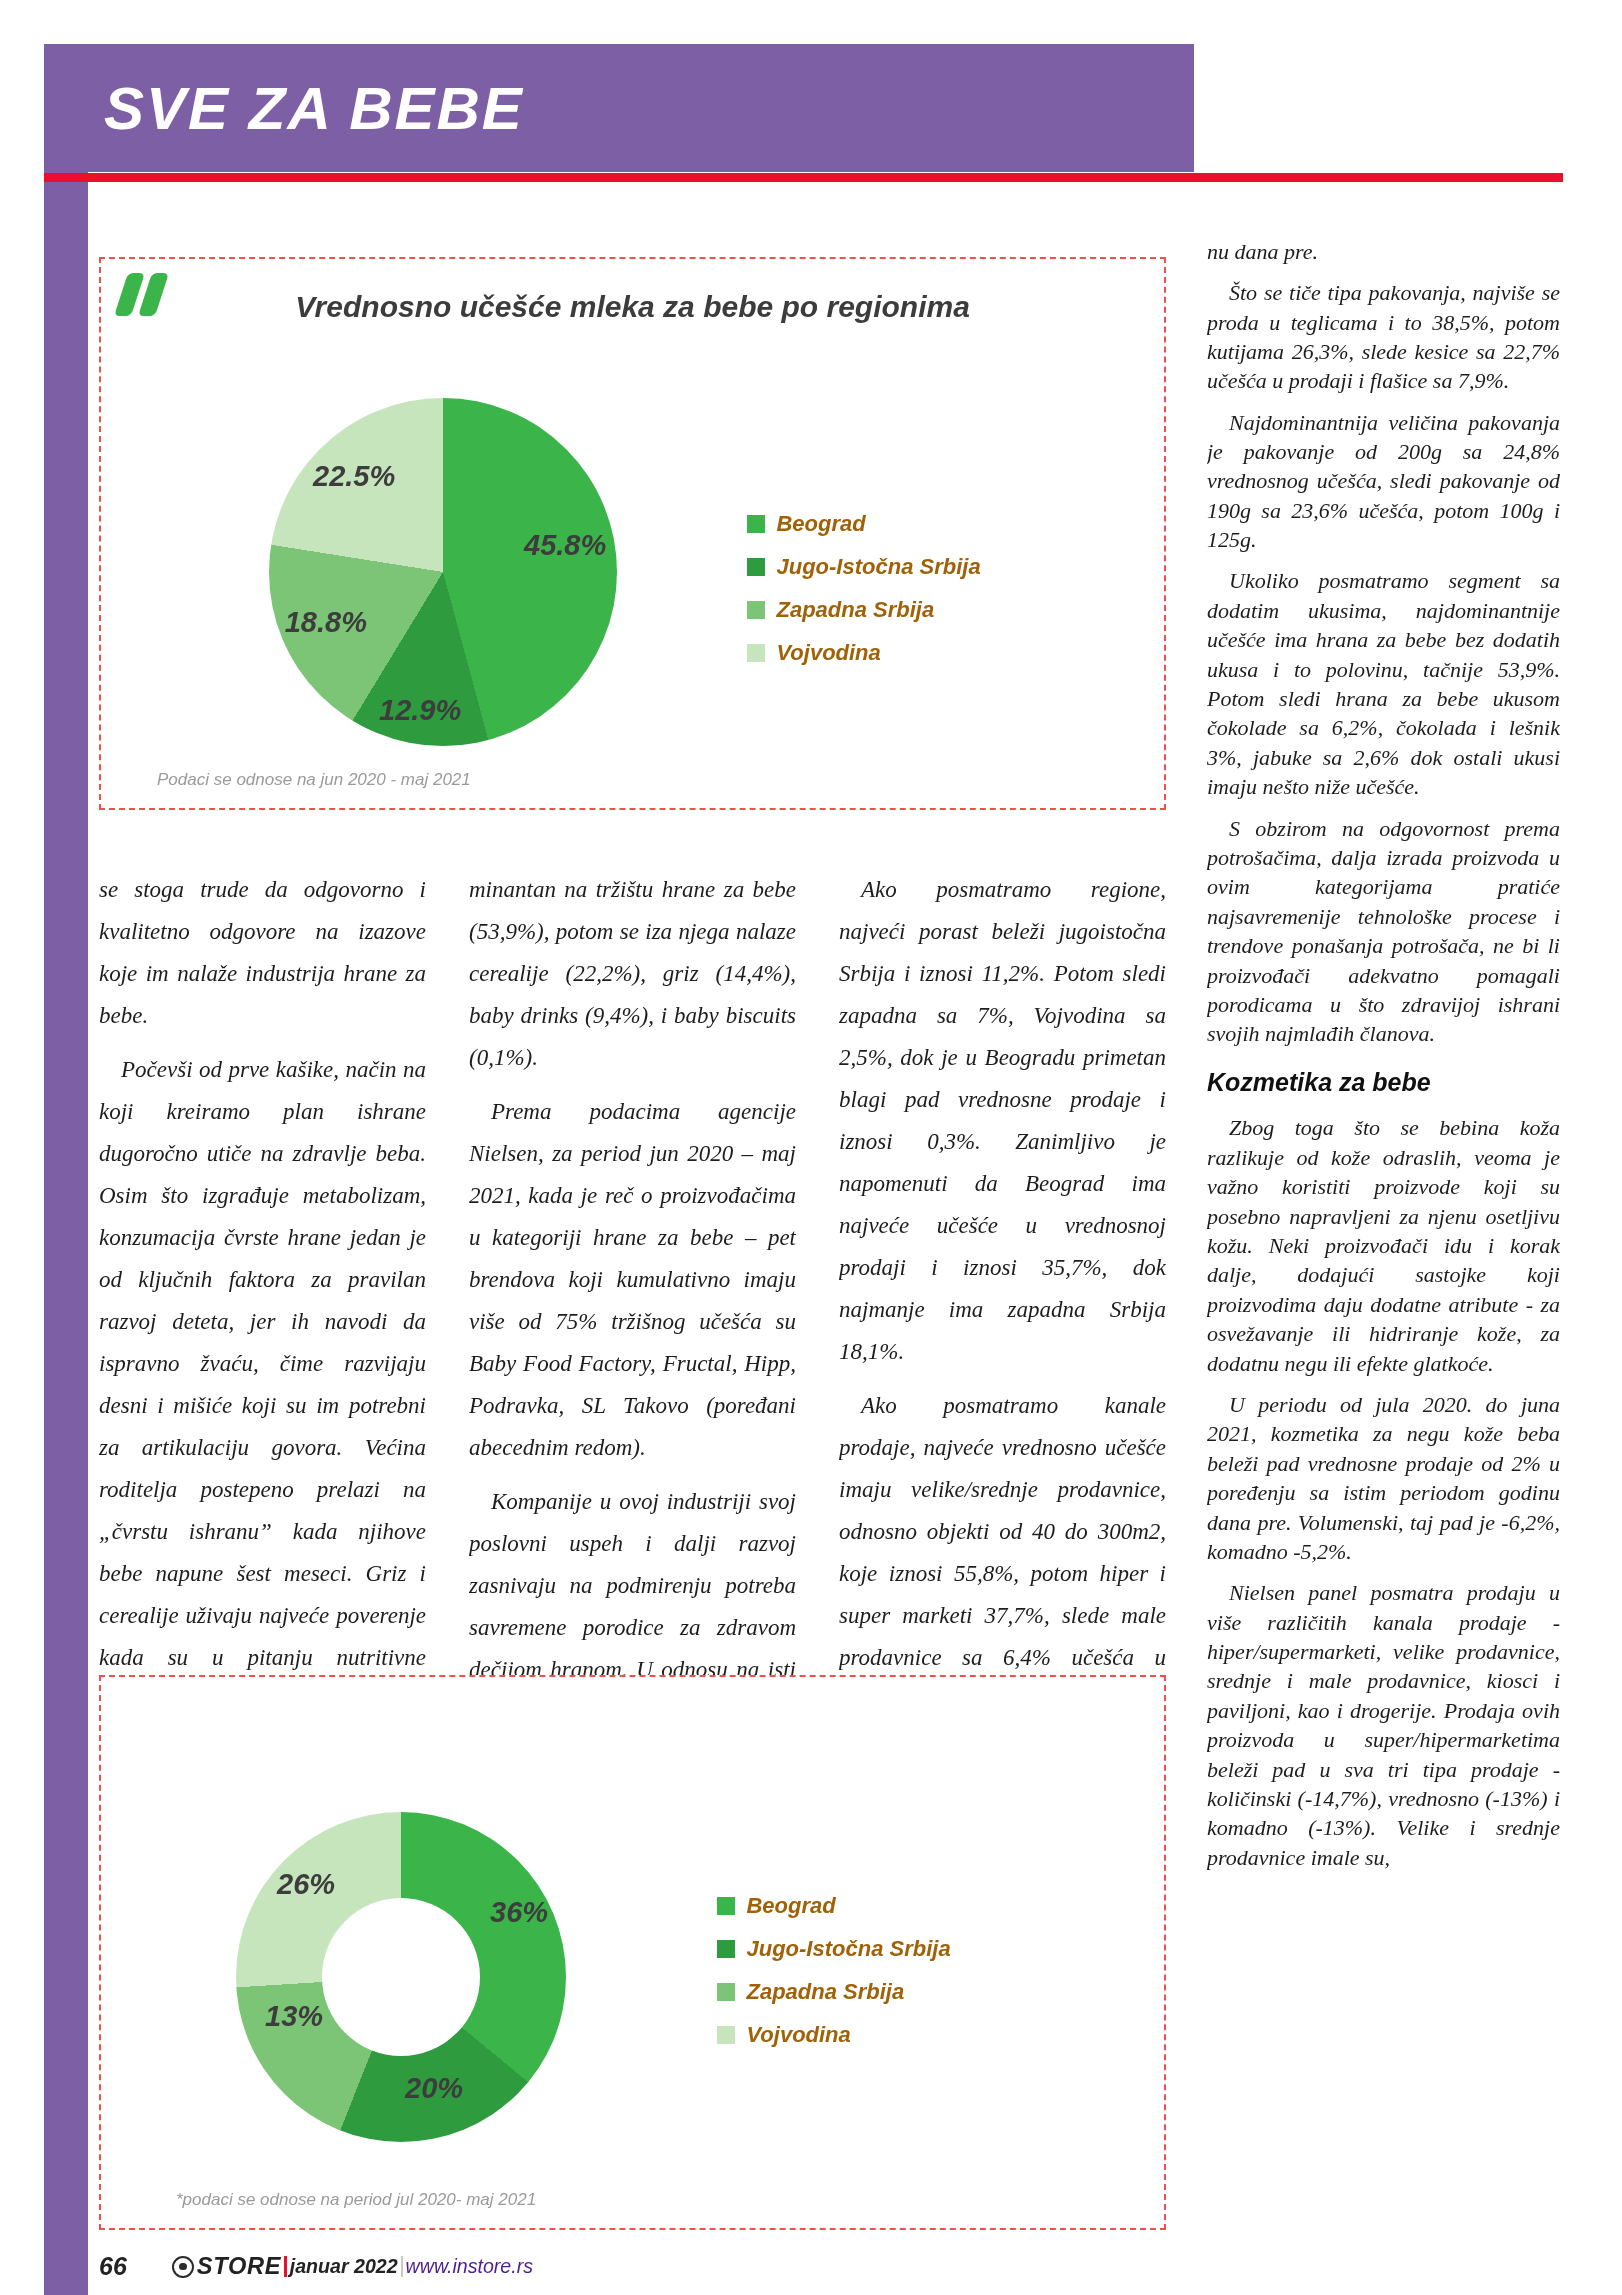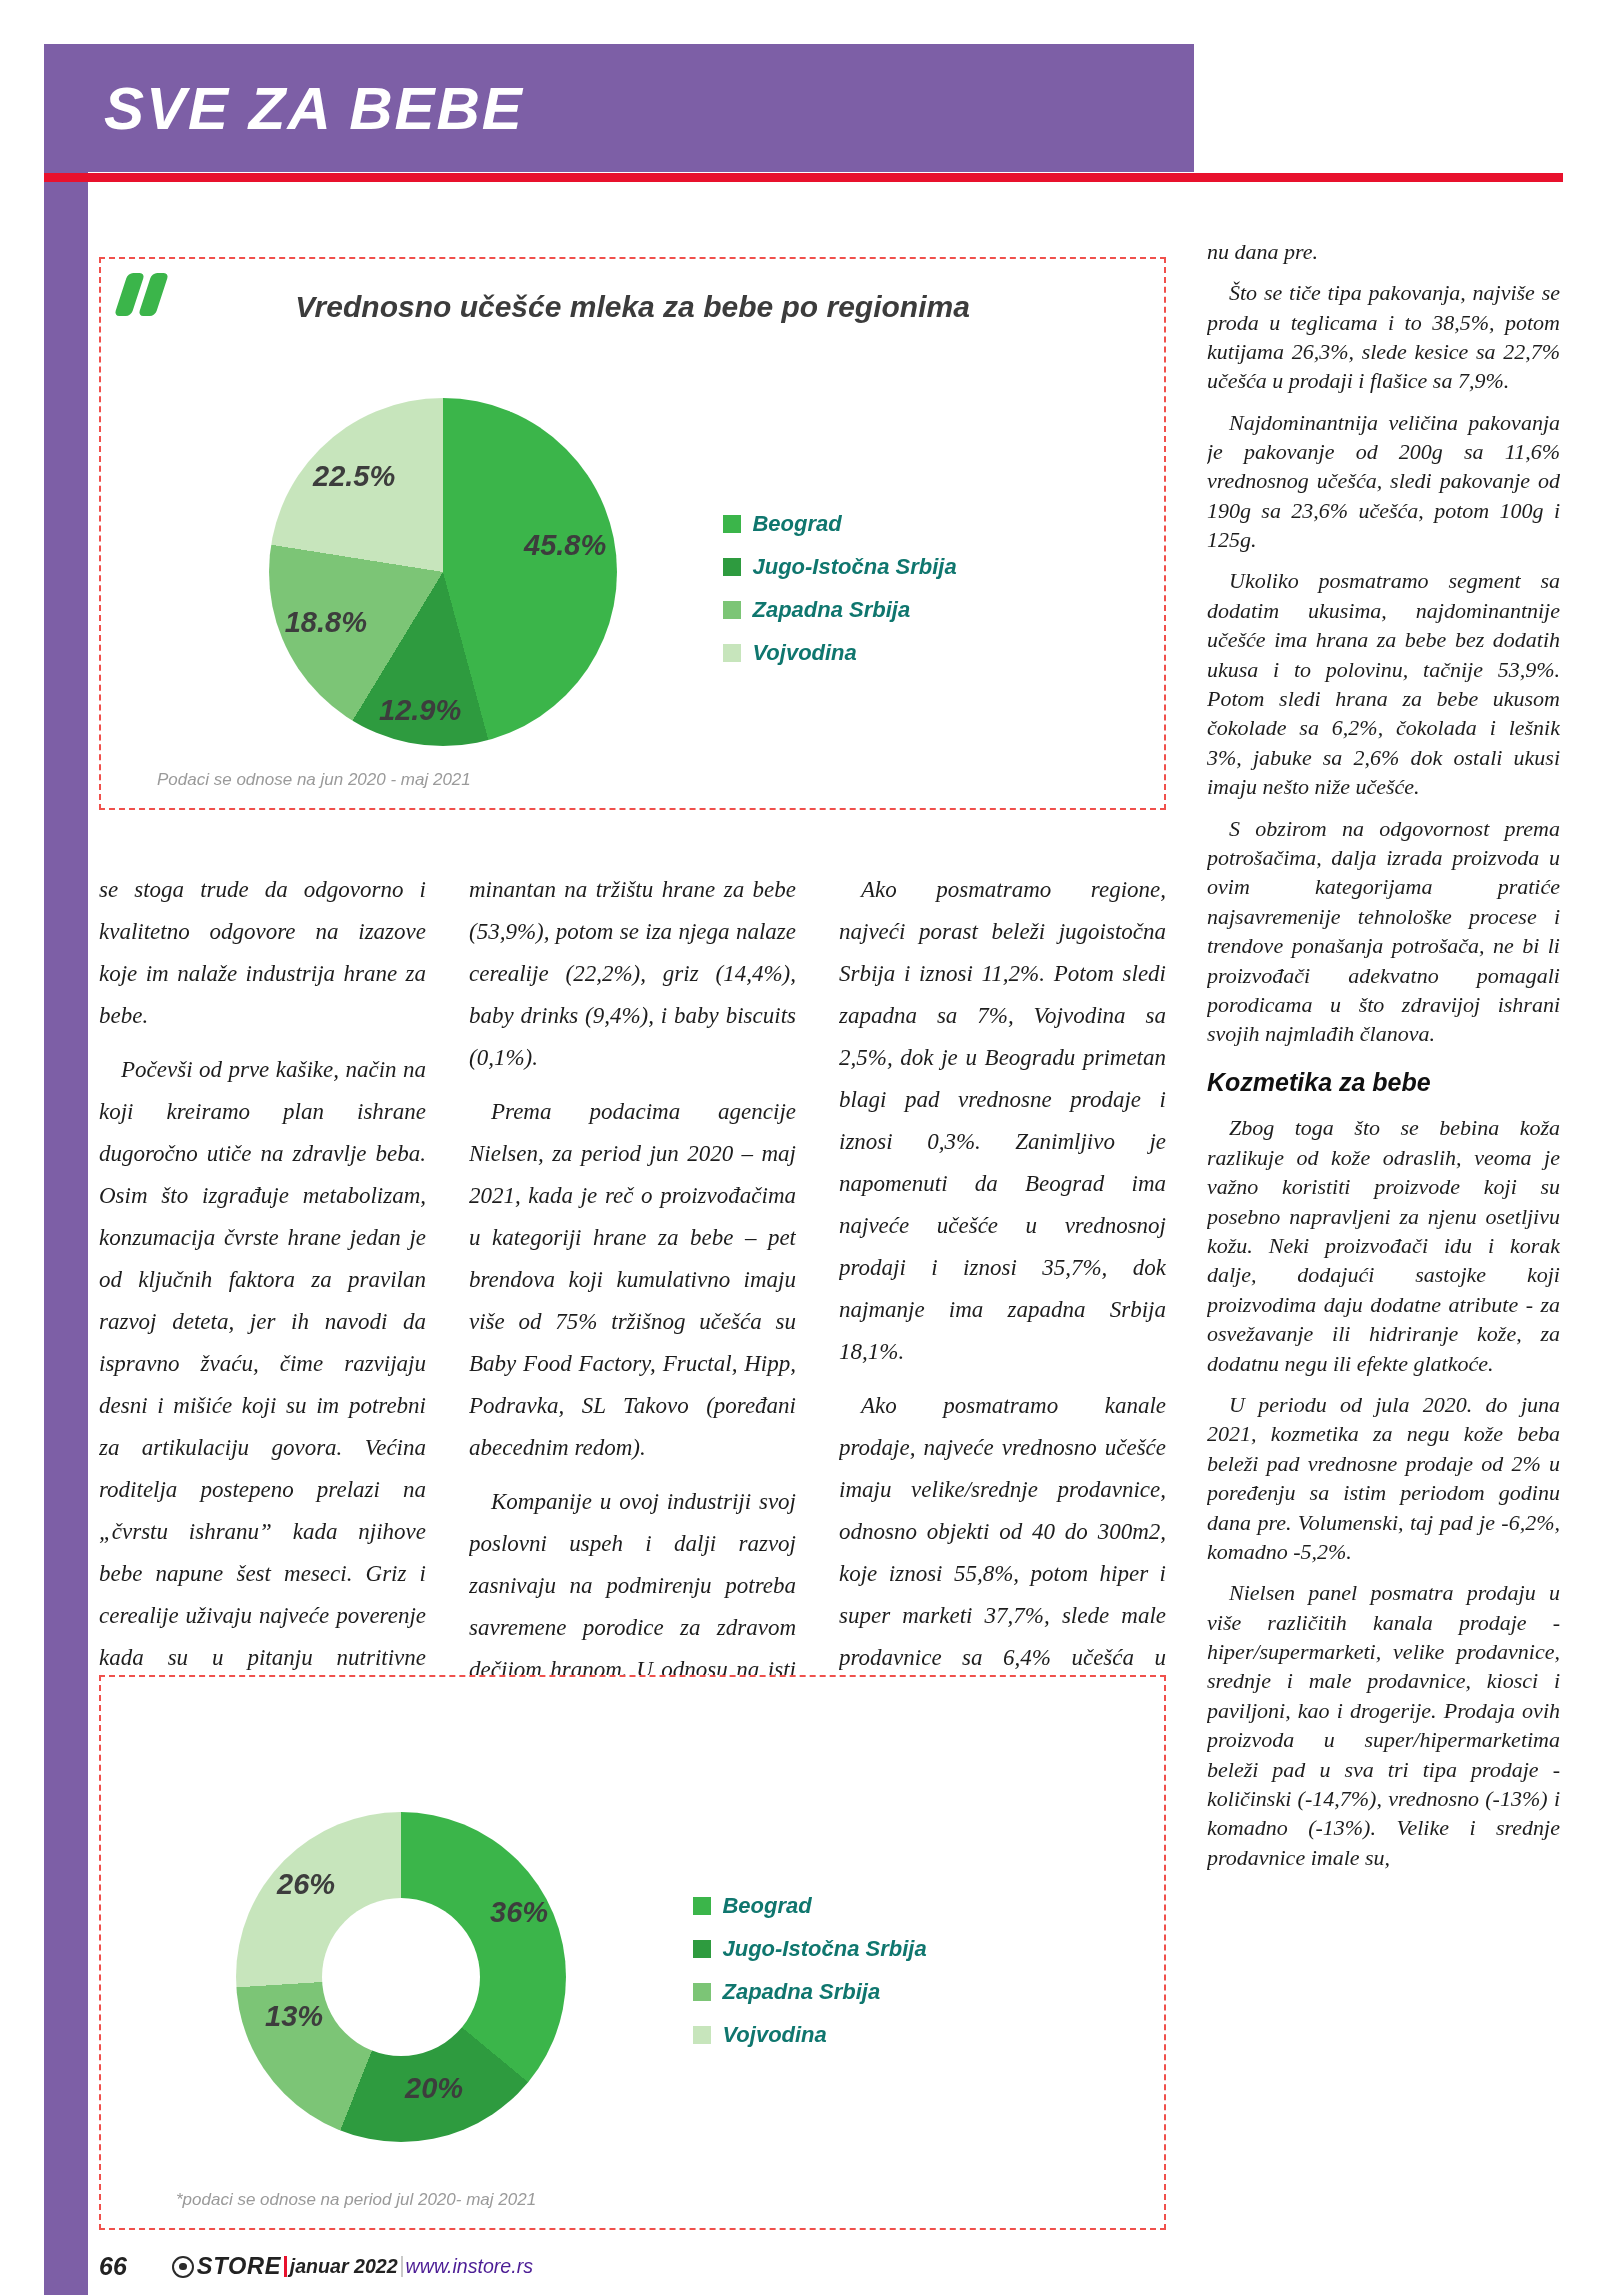--- a/index.html
+++ b/index.html
@@ -111,22 +111,23 @@
     flex-direction: column;
     gap: 17px;
   }
   #chart1 .legend { left: 622px; top: 252px; }
   #chart2 .legend { left: 592px; top: 216px; }
   .legend-item {
     display: flex; align-items: center; gap: 11.8px;
     font-family: "Liberation Sans", sans-serif;
     font-weight: bold;
     font-size: 22px;
-    color: #0f766e;
+    color: #a16207;
     white-space: nowrap;
+    margin-left: 24px;
   }
   .swatch { width: 17.7px; height: 17.7px; flex: 0 0 auto; }
 
   .chart-note {
     position: absolute;
     bottom: 18.3px;
     font-family: "Liberation Sans", sans-serif;
     font-size: 17px;
     color: #9a9a9a;
   }
@@ -254,21 +255,21 @@
   </div>
   <div class="col" id="col3">
     <p>Ako posmatramo regione, najveći porast beleži jugoistočna Srbija i iznosi 11,2%. Potom sledi zapadna sa 7%, Vojvodina sa 2,5%, dok je u Beogradu primetan blagi pad vrednosne prodaje i iznosi 0,3%. Zanimljivo je napomenuti da Beograd ima najveće učešće u vrednosnoj prodaji i iznosi 35,7%, dok najmanje ima zapadna Srbija 18,1%.</p>
     <p>Ako posmatramo kanale prodaje, najveće vrednosno učešće imaju velike/srednje prodavnice, odnosno objekti od 40 do 300m2, koje iznosi 55,8%, potom hiper i super marketi 37,7%, slede male prodavnice sa 6,4% učešća u prodaji dok se u kioscima i paviljonima proda 0,04%.</p>
     <p>Najveći količinski rast beleže velike i srednje prodavnice od 6,8%, dok hiper-super marketi beleže pad od -4,4% u odnosu na isti period godi-</p>
   </div>
 
   <div class="rail">
     <p class="cont">nu dana pre.</p>
     <p>Što se tiče tipa pakovanja, najviše se proda u teglicama i to 38,5%, potom kutijama 26,3%, slede kesice sa 22,7% učešća u prodaji i flašice sa 7,9%.</p>
-    <p>Najdominantnija veličina pakovanja je pakovanje od 200g sa 11,6% vrednosnog učešća, sledi pakovanje od 190g sa 23,6% učešća, potom 100g i 125g.</p>
+    <p>Najdominantnija veličina pakovanja je pakovanje od 200g sa 24,8% vrednosnog učešća, sledi pakovanje od 190g sa 23,6% učešća, potom 100g i 125g.</p>
     <p>Ukoliko posmatramo segment sa dodatim ukusima, najdominantnije učešće ima hrana za bebe bez dodatih ukusa i to polovinu, tačnije 53,9%. Potom sledi hrana za bebe ukusom čokolade sa 6,2%, čokolada i lešnik 3%, jabuke sa 2,6% dok ostali ukusi imaju nešto niže učešće.</p>
     <p>S obzirom na odgovornost prema potrošačima, dalja izrada proizvoda u ovim kategorijama pratiće najsavremenije tehnološke procese i trendove ponašanja potrošača, ne bi li proizvođači adekvatno pomagali porodicama u što zdravijoj ishrani svojih najmlađih članova.</p>
     <h2>Kozmetika za bebe</h2>
     <p>Zbog toga što se bebina koža razlikuje od kože odraslih, veoma je važno koristiti proizvode koji su posebno napravljeni za njenu osetljivu kožu. Neki proizvođači idu i korak dalje, dodajući sastojke koji proizvodima daju dodatne atribute - za osvežavanje ili hidriranje kože, za dodatnu negu ili efekte glatkoće.</p>
     <p>U periodu od jula 2020. do juna 2021, kozmetika za negu kože beba beleži pad vrednosne prodaje od 2% u poređenju sa istim periodom godinu dana pre. Volumenski, taj pad je -6,2%, komadno -5,2%.</p>
     <p>Nielsen panel posmatra prodaju u više različitih kanala prodaje - hiper/supermarketi, velike prodavnice, srednje i male prodavnice, kiosci i paviljoni, kao i drogerije. Prodaja ovih proizvoda u super/hipermarketima beleži pad u sva tri tipa prodaje - količinski (-14,7%), vrednosno (-13%) i komadno (-13%). Velike i srednje prodavnice imale su,</p>
   </div>
 
   <section class="chart-box" id="chart2">
 

